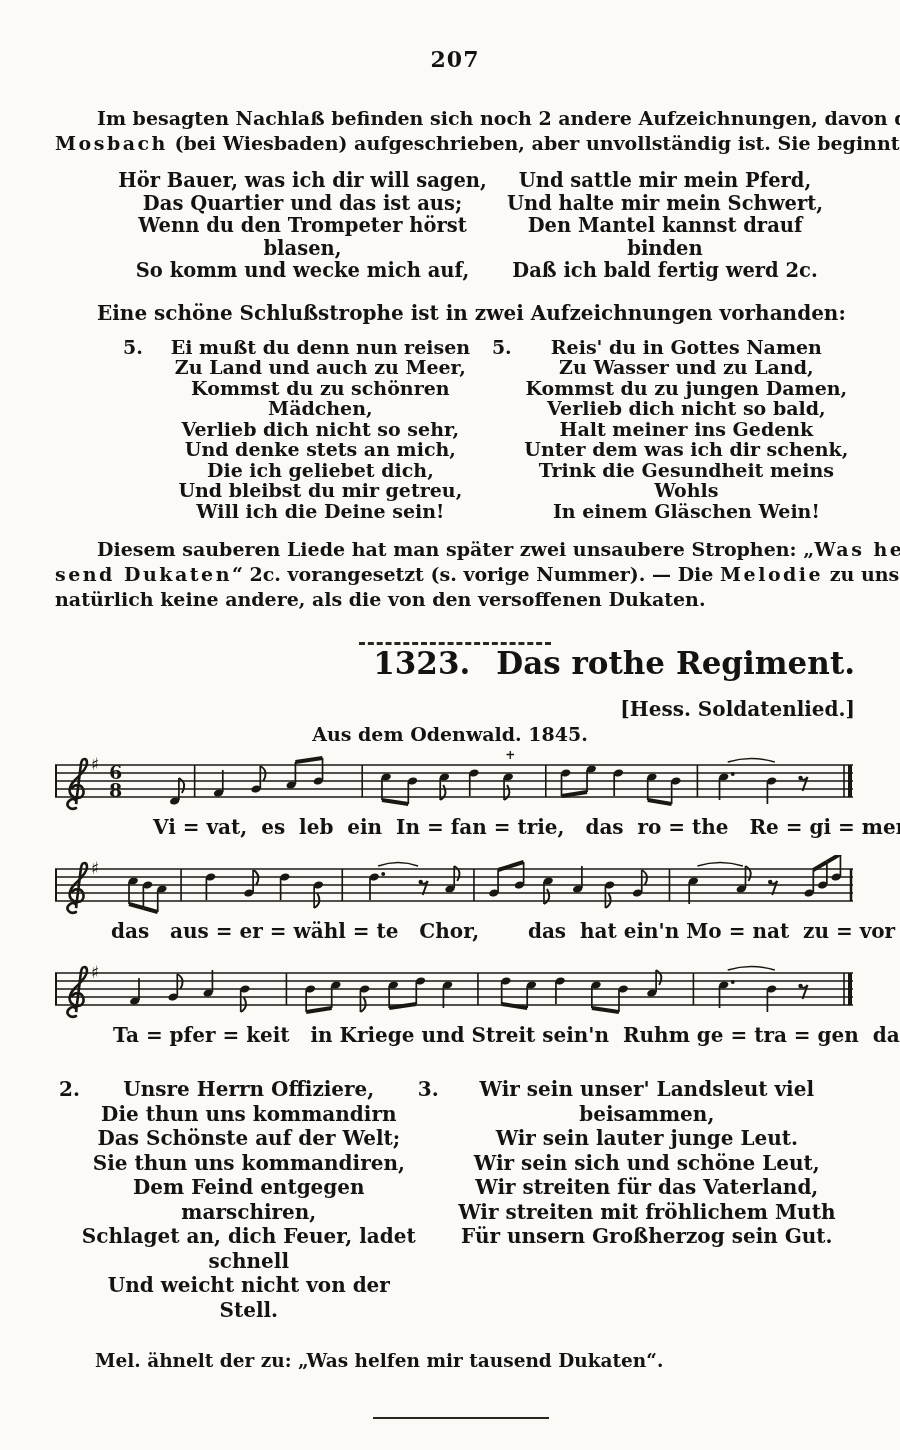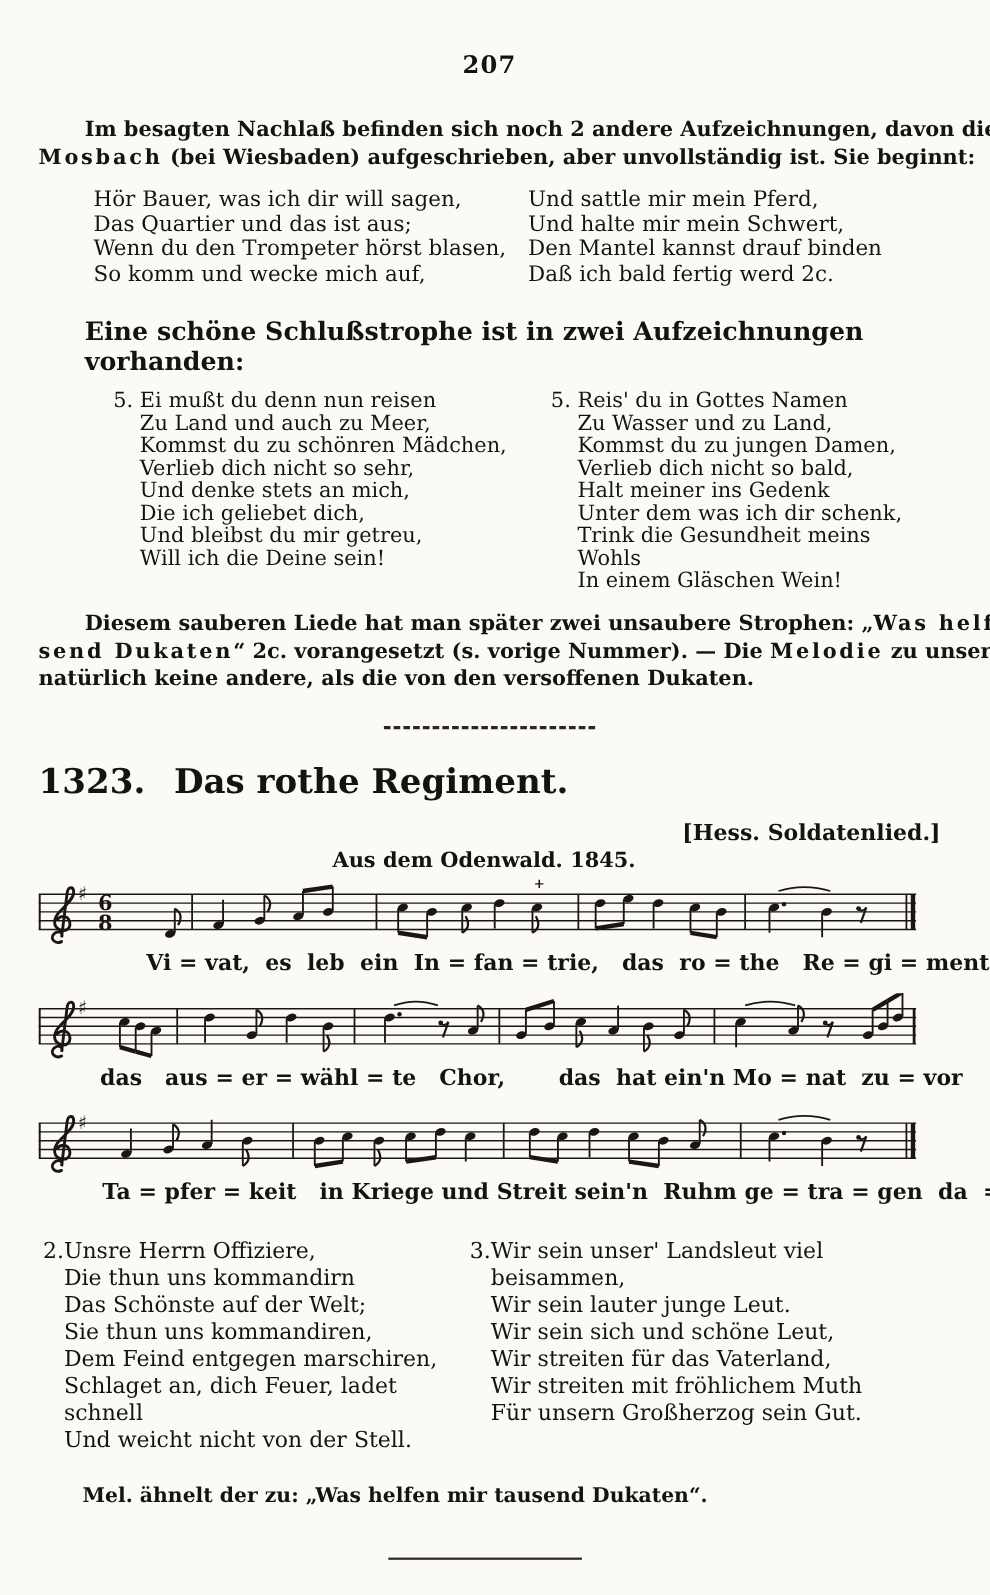--- a/index.html
+++ b/index.html
@@ -3,40 +3,40 @@
 <meta charset="utf-8">
 <style>
   html,body{margin:0;padding:0;}
   body{
     width:900px;height:1450px;
     background:#fbfaf6;
     font-family:"DejaVu Serif","Liberation Serif",serif;
     color:#151312;
     overflow:hidden;
   }
-  .page{width:900px;height:1450px;box-sizing:border-box;padding:46px 45px 0 35px;position:relative;}
+  .page{width:900px;height:1450px;box-sizing:border-box;padding:46px 45px 0 55px;position:relative;}
   .pagenum{text-align:center;font-size:22px;font-weight:bold;letter-spacing:1px;margin-bottom:34px;}
   .para{font-size:19px;font-weight:bold;line-height:25px;}
   .para .line{white-space:nowrap;}
   .just{text-align:justify;text-align-last:justify;}
   .indent{text-indent:42px;}
   .sp{letter-spacing:2.5px;}
   .verse-row{display:flex;margin-top:14px;}
-  .verse{font-size:19.5px;font-weight:normal;line-height:22.5px;}
+  .verse{font-size:19.5px;font-weight:bold;line-height:22.5px;text-align:center;}
   .q-left{margin-left:50px;width:395px;}
   .q-right{width:330px;}
-  .bridge{margin-top:28px;margin-left:42px;font-size:23px;font-weight:bold;}
+  .bridge{margin-top:18px;margin-left:42px;font-size:20px;font-weight:bold;}
   .v5-row{display:flex;margin-top:12px;}
   .v5{display:flex;}
   .v5-left{margin-left:68px;width:398px;}
   .v5 .num{margin-right:6px;}
   .v5 .verse{line-height:20.5px;font-size:19px;}
   .notepara{margin-top:16px;}
   .divider{width:192px;margin:30px auto 0 auto;border-top:3px dashed #2a2621;height:0;}
-  .title{ text-align:left;margin-top:30px;font-size:31px;font-weight:bold;}
+  .title{ text-align:right;font-size:31px;font-weight:bold;}
   .title .tnum{margin-right:26px;}
   .subtitle{text-align:right;font-size:20px;font-weight:bold;margin-top:16px;}
   .attribution{text-align:center;padding-right:10px;font-size:19px;font-weight:bold;margin-top:2px;}
   .staff-block{margin-top:6px;}
   .staff-block + .staff-block{margin-top:16px;}
   .staff-svg{display:block;}
   .lyrics{font-size:20px;font-weight:bold;white-space:pre;line-height:24px;margin-top:0px;}
   .ly1{margin-left:98px;}
   .ly2{margin-left:56px;}
   .ly3{margin-left:58px;}

